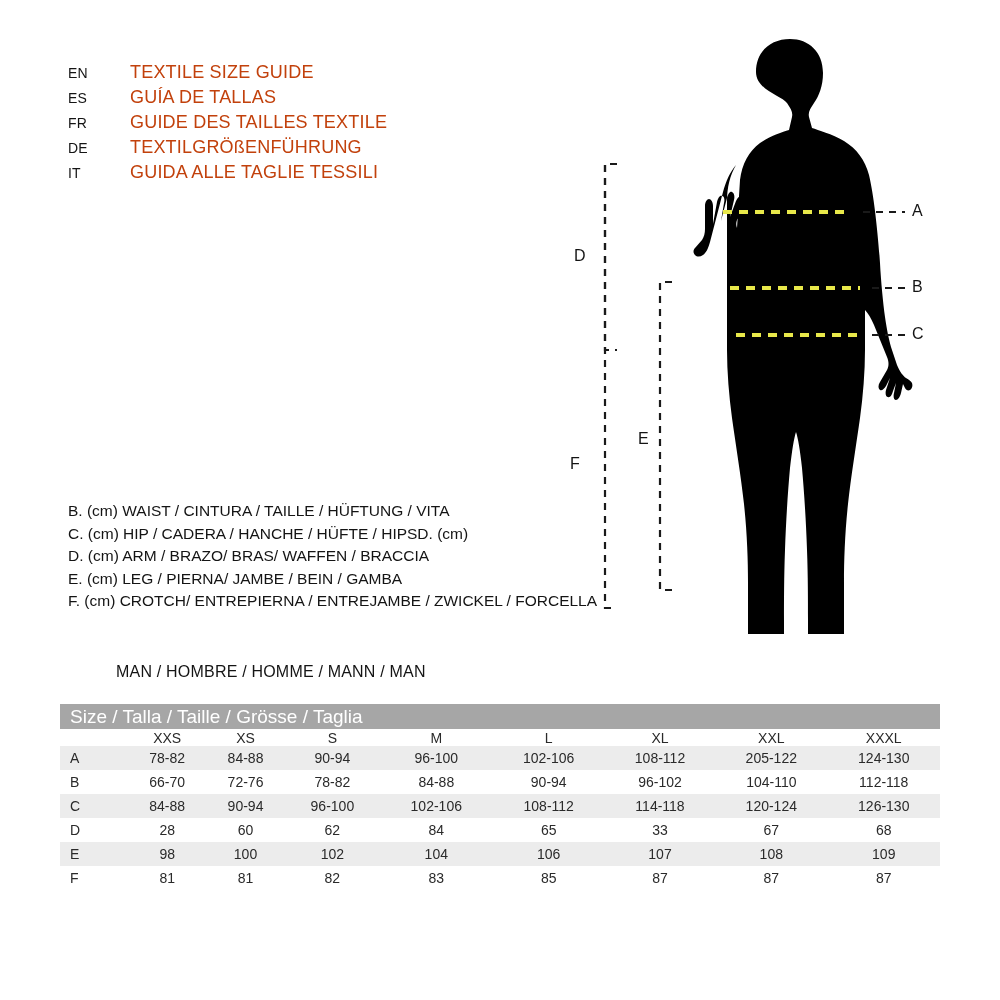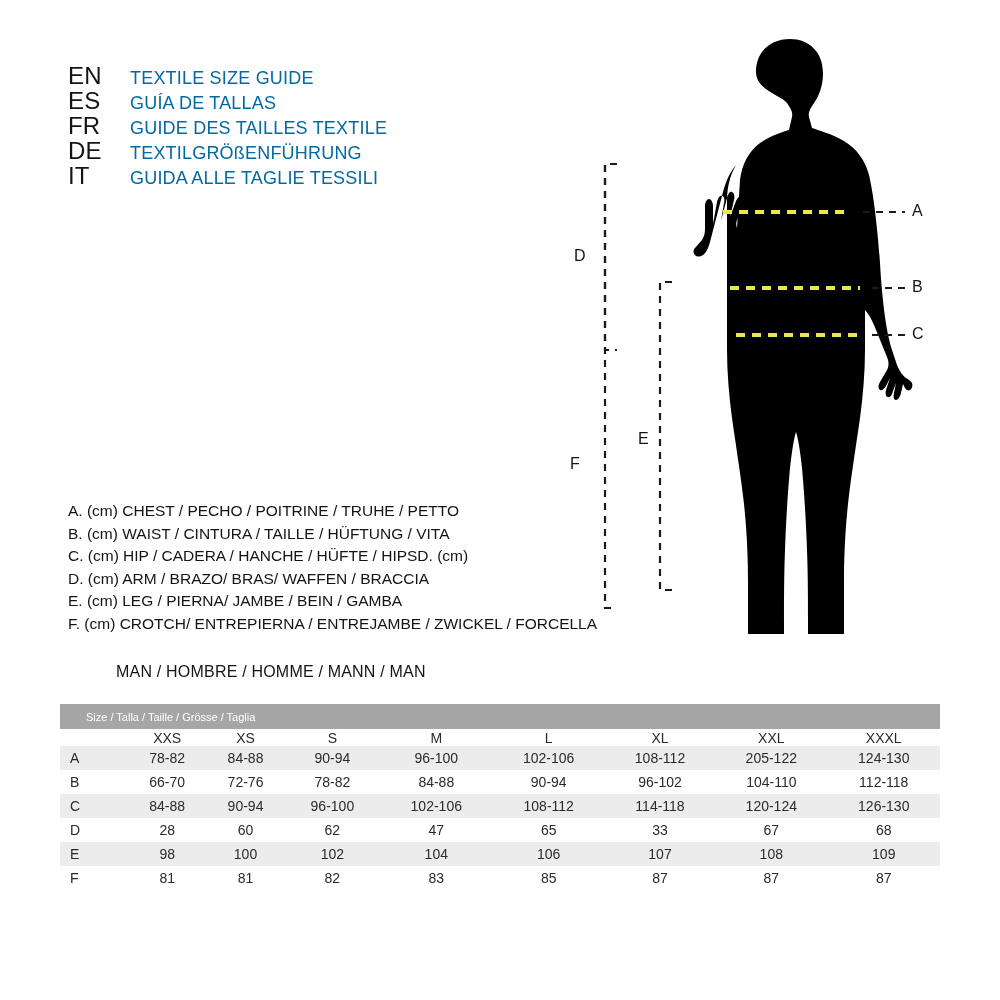--- a/index.html
+++ b/index.html
@@ -23,28 +23,28 @@
     top: 62px;
     width: 460px;
   }
   .title-row {
     display: flex;
     align-items: baseline;
     height: 25px;
   }
   .title-lang {
     width: 62px;
-    font-size: 24px;
+    font-size: 14px;
     letter-spacing: 0.2px;
     color: #141414;
   }
   .title-text {
     font-size: 18px;
     letter-spacing: 0.2px;
-    color: #0369a1;
+    color: #c2410c;
   }
 
   
   #legend-block {
     position: absolute;
     left: 68px;
     top: 500px;
     width: 620px;
   }
   .legend-row {
@@ -78,23 +78,23 @@
     padding: 0;
     height: 24px;
     font-weight: normal;
     text-align: center;
     vertical-align: middle;
   }
   #size-table .head-row td {
     background: #a6a6a6;
     color: #ffffff;
     text-align: left;
-    padding-left: 26px;
+    padding-left: 10px;
     height: 25px;
-    font-size: 11px;
+    font-size: 19px;
   }
   #size-table .rowlabel {
     width: 58px;
     text-align: left;
     padding-left: 10px;
   }
   #size-table .colhead td {
     background: #ffffff;
     height: 17px;
     color: #2a2a2a;
@@ -270,21 +270,20 @@
 
   <span class="meas-label" style="left:352px; top:182px;">A</span>
   <span class="meas-label" style="left:352px; top:258px;">B</span>
   <span class="meas-label" style="left:352px; top:305px;">C</span>
   <span class="meas-label" style="left:14px; top:227px;">D</span>
   <span class="meas-label" style="left:78px; top:410px;">E</span>
   <span class="meas-label" style="left:10px; top:435px;">F</span>
 </div>
 
 <div id="legend-block">
-  <div class="legend-row">A. (cm) CHEST / PECHO / POITRINE / TRUHE / PETTO</div>
   <div class="legend-row">B. (cm) WAIST / CINTURA / TAILLE / HÜFTUNG / VITA</div>
   <div class="legend-row">C. (cm) HIP / CADERA / HANCHE / HÜFTE / HIPSD. (cm)</div>
   <div class="legend-row">D. (cm) ARM / BRAZO/ BRAS/ WAFFEN / BRACCIA</div>
   <div class="legend-row">E. (cm) LEG / PIERNA/ JAMBE / BEIN / GAMBA</div>
   <div class="legend-row">F. (cm) CROTCH/ ENTREPIERNA / ENTREJAMBE / ZWICKEL / FORCELLA</div>
 </div>
 
 <div id="gender-label">MAN / HOMBRE / HOMME / MANN / MAN</div>
 
 <table id="size-table">
@@ -338,21 +337,21 @@
       <td>114-118</td>
       <td>120-124</td>
       <td>126-130</td>
     </tr>
 
     <tr class="plain">
       <td class="rowlabel">D</td>
       <td>28</td>
       <td>60</td>
       <td>62</td>
-      <td>47</td>
+      <td>84</td>
       <td>65</td>
       <td>33</td>
       <td>67</td>
       <td>68</td>
     </tr>
 
     <tr class="shaded">
       <td class="rowlabel">E</td>
       <td>98</td>
       <td>100</td>

